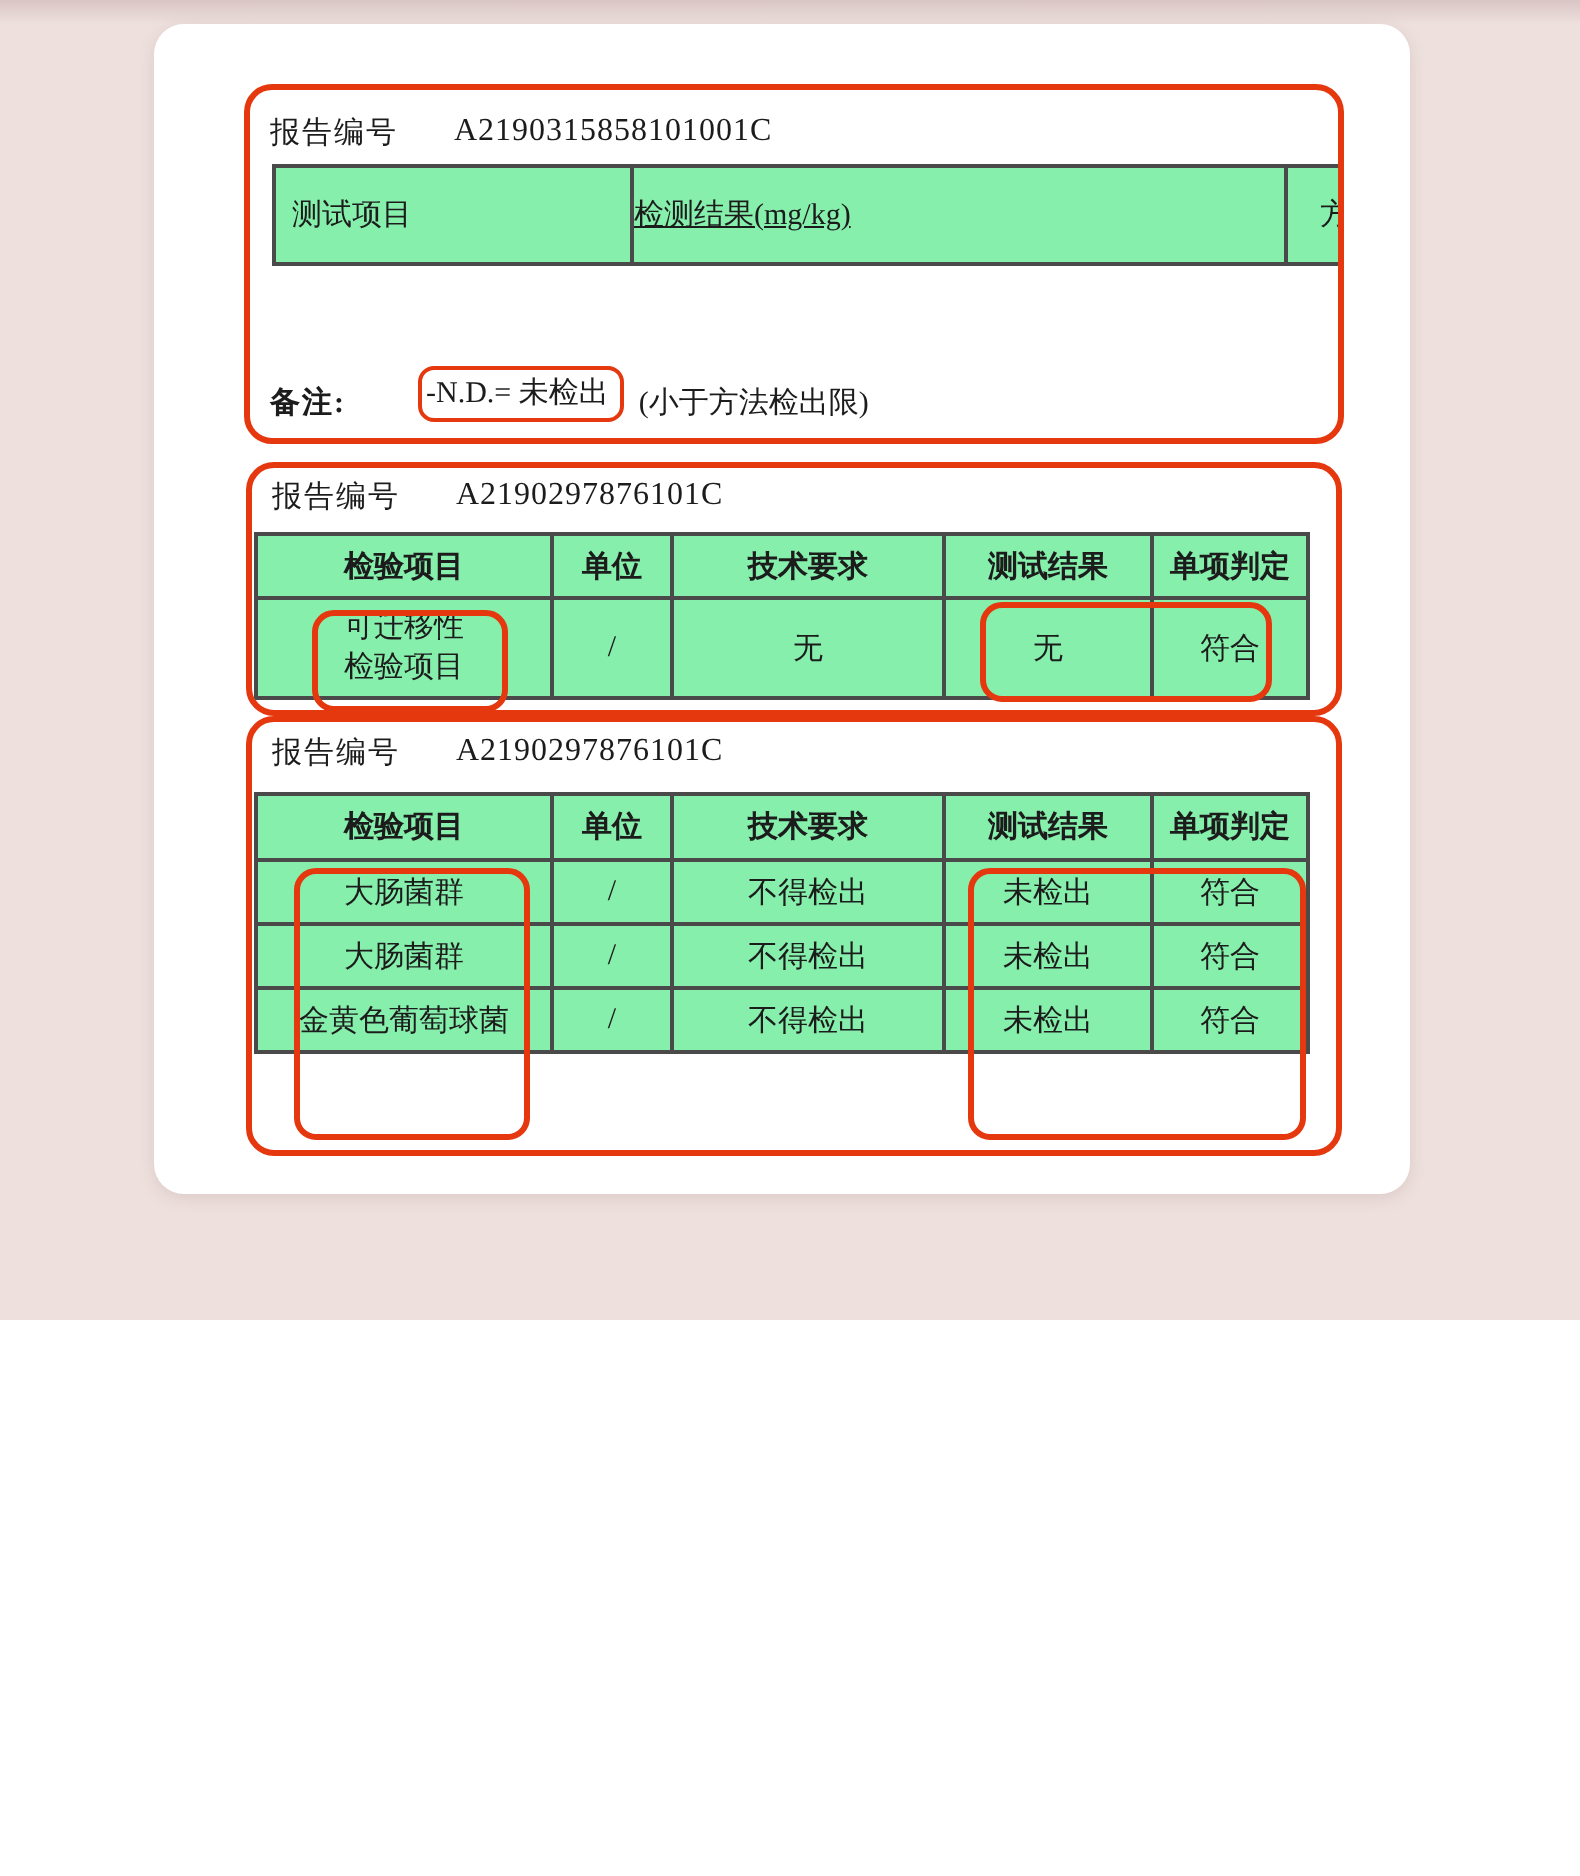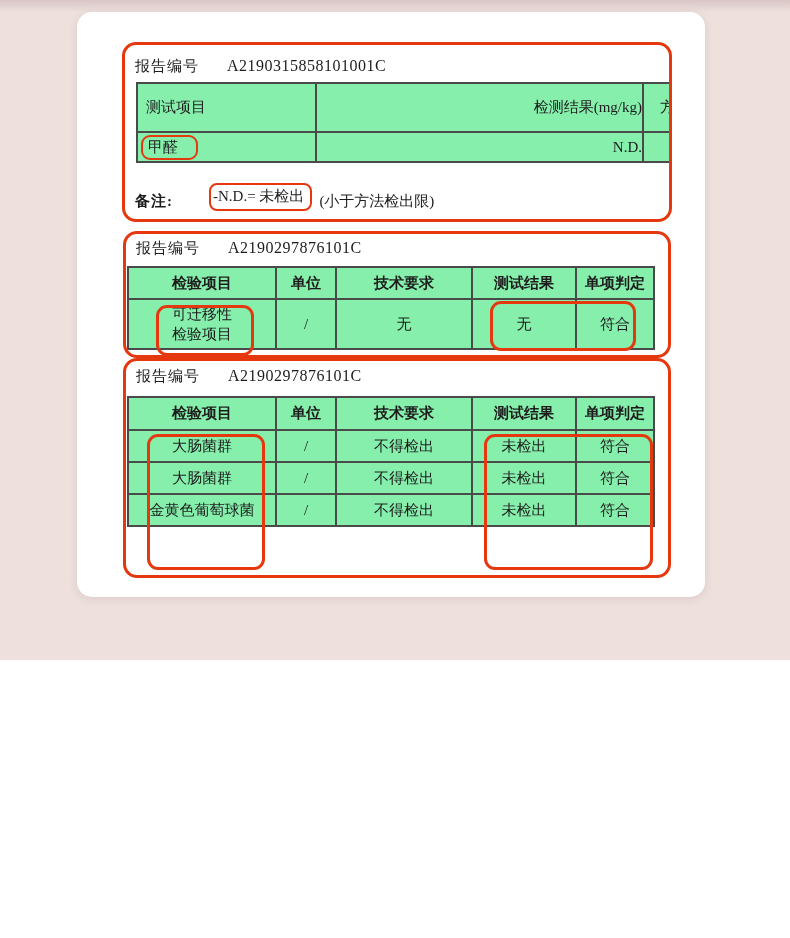--- a/index.html
+++ b/index.html
@@ -28,21 +28,21 @@
   .rn-value{font-size:16px;margin-left:28px;letter-spacing:0.5px;}
   table{border-collapse:collapse;table-layout:fixed;position:absolute;background:#86efac;}
   td,th{border:2px solid #4a4a4a;font-size:15px;font-weight:normal;text-align:center;
         vertical-align:middle;padding:0;overflow:hidden;}
   
   .t1{left:11px;top:37px;width:606px;}
   .t1 .c1{width:169px;} .t1 .c2{width:325px;} .t1 .c3{width:112px;}
   .t1 .hrow{height:49px;} .t1 .brow{height:30px;}
   .t1 .c1{text-align:left;padding-left:8px;}
   .t1 .c3{text-align:left;padding-left:16px;}
-  .t1 .c2{text-align:right;padding-left:0;}
+  .t1 .c2{text-align:left;padding-left:0;text-decoration:underline;}
   .pill{
     display:inline-block;border:2.5px solid var(--accent,#e5380f);border-radius:9px;
     padding:1px 18px 2px 5px;margin-left:-5px;line-height:18px;
   }
   .note-line{position:absolute;left:10px;top:138px;display:flex;align-items:flex-end;white-space:nowrap;font-size:15px;}
   .note-label{font-weight:bold;letter-spacing:1px;}
   .note-box{
     border:2.5px solid var(--accent,#e5380f);border-radius:8px;
     padding:2px 6px 3px 2px;margin-left:36px;
   }
@@ -76,25 +76,20 @@
       <div class="rn-line" style="top:12px;">
         <span class="rn-label">报告编号</span>
         <span class="rn-value">A2190315858101001C</span>
       </div>
       <table class="t1">
         <tbody>
             <tr class="hrow">
           <th class="c1">测试项目</th>
           <th class="c2">检测结果(mg/kg)</th>
           <th class="c3">方</th>
-        </tr>
-        <tr class="brow">
-          <td class="c1"><span class="pill">甲醛</span></td>
-          <td class="c2">N.D.</td>
-          <td class="c3"></td>
         </tr>
       </tbody>
         </table>
       <div class="note-line">
         <span class="note-label">备注:</span>
         <span class="note-box">-N.D.= 未检出</span>
         <span class="note-suffix">(小于方法检出限)</span>
       </div>
     </section>
 

